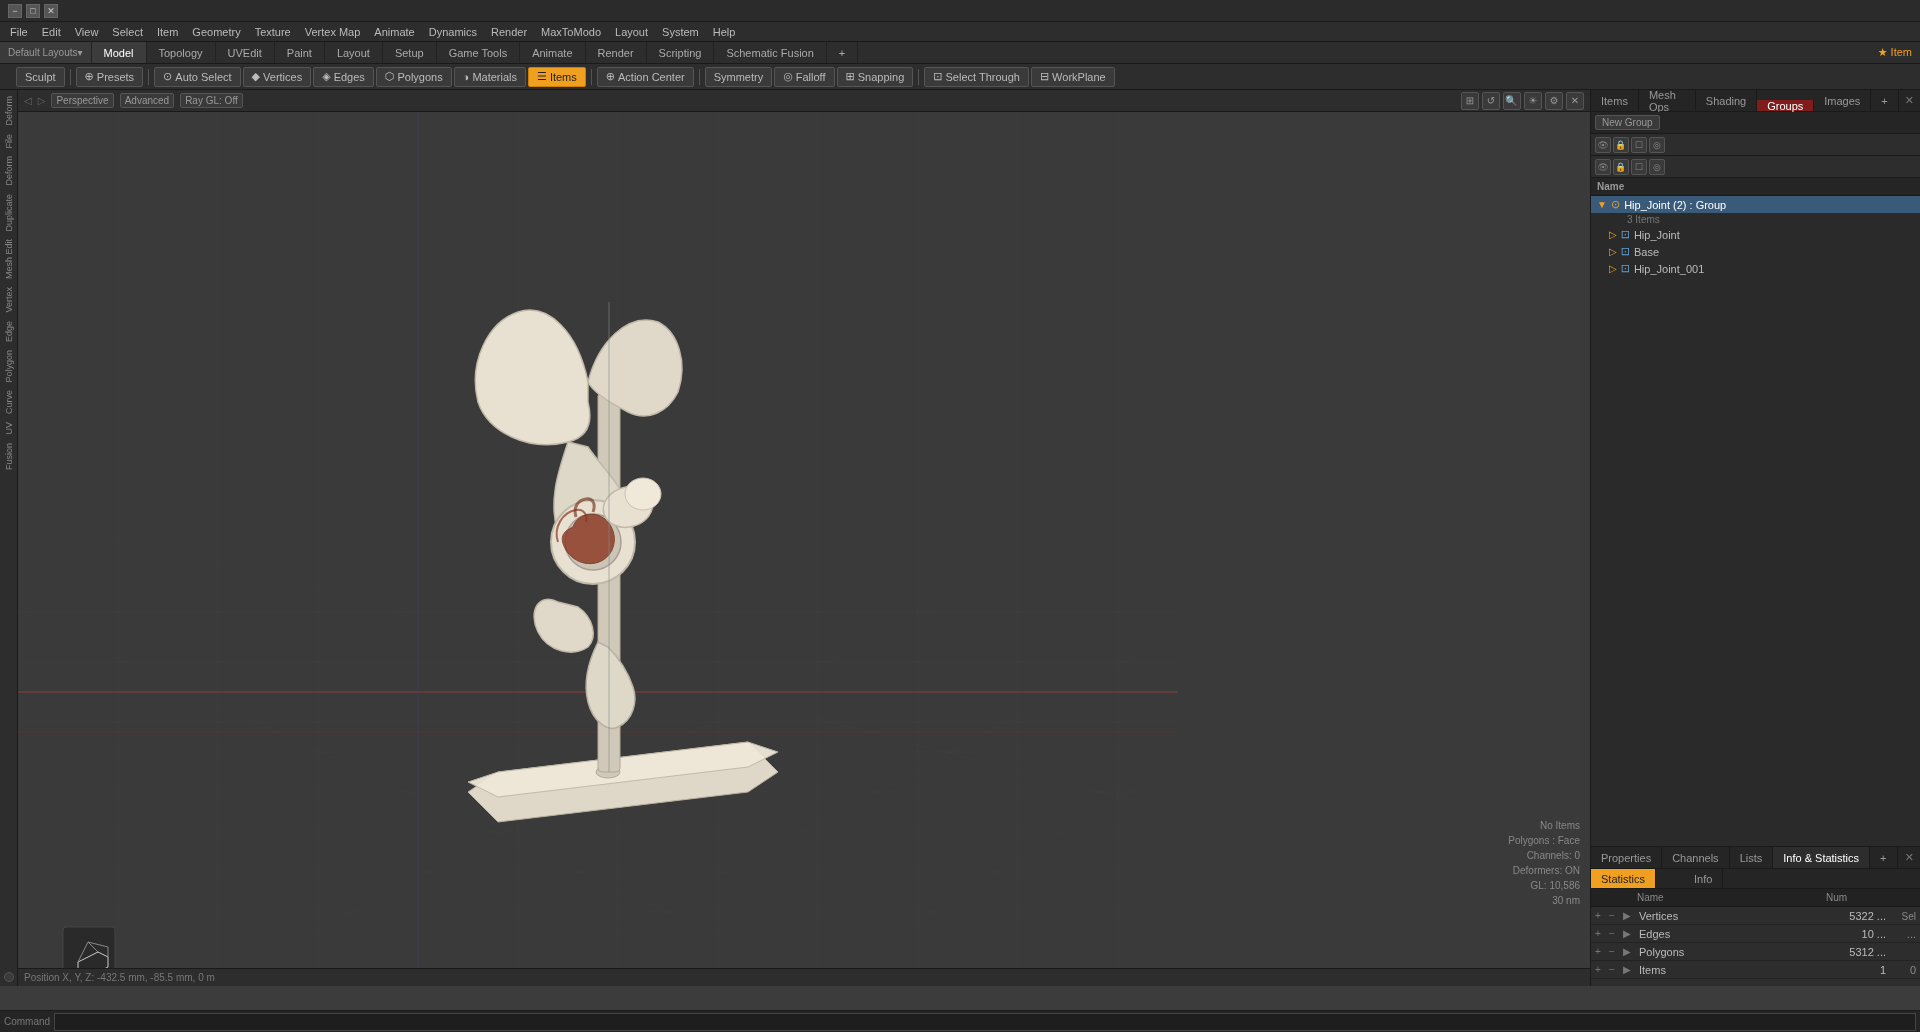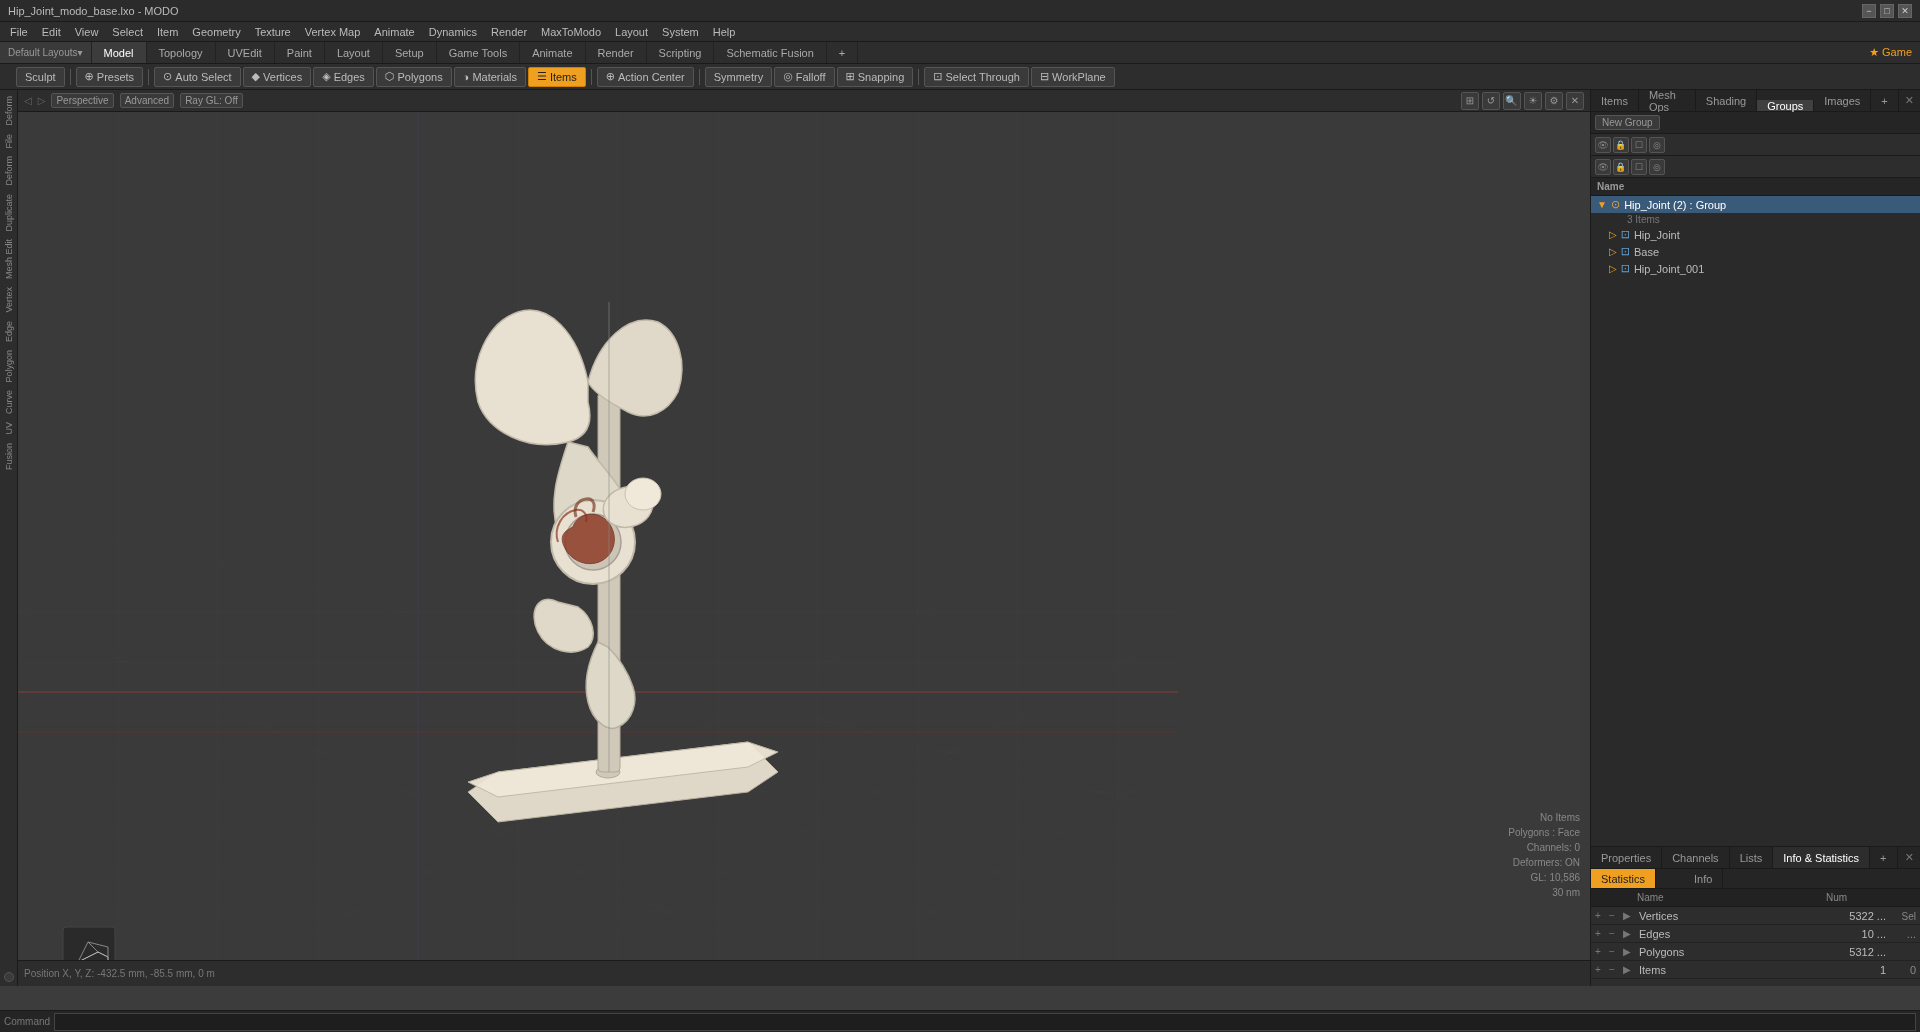--- a/index.html
+++ b/index.html
@@ -242,21 +242,21 @@
     }
     .panel-tab {
       padding: 2px 10px;
       cursor: pointer;
       font-size: 11px;
       color: #999;
       display: flex;
       align-items: center;
       border-right: 1px solid #1a1a1a;
     }
-    .panel-tab.active { background: #404040; color: #fff; margin-top: 10px; }
+    .panel-tab.active { background: #7f1d1d; color: #fff; margin-top: 10px; }
     .panel-close {
       margin-left: auto;
       padding: 2px 6px;
       color: #777;
       cursor: pointer;
       display: flex;
       align-items: center;
     }
 
     
@@ -468,35 +468,34 @@
       height: 18px;
     }
     #command-label {
       font-size: 10px;
       color: #777;
       margin-right: 4px;
     }
 
     
     #vp-bottom-status {
-      height: 26px;
+      height: 18px;
       background: #2d2d2d;
       display: flex;
       align-items: center;
       padding: 0 6px;
       border-top: 1px solid #1a1a1a;
       font-size: 10px;
       color: #777;
     }
   </style>
 </head>
 <body>
 
 <div id="title-bar">
-  <span class="title">Hip_Joint_modo_base.lxo - MODO</span>
   <div class="win-buttons">
     <div class="win-btn">−</div>
     <div class="win-btn">□</div>
     <div class="win-btn">✕</div>
   </div>
 </div>
 
 <div id="menu-bar">
   <span class="menu-item">File</span>
   <span class="menu-item">Edit</span>
@@ -524,21 +523,21 @@
   <div class="tab-item">UVEdit</div>
   <div class="tab-item">Paint</div>
   <div class="tab-item">Layout</div>
   <div class="tab-item">Setup</div>
   <div class="tab-item">Game Tools</div>
   <div class="tab-item">Animate</div>
   <div class="tab-item">Render</div>
   <div class="tab-item">Scripting</div>
   <div class="tab-item">Schematic Fusion</div>
   <div class="tab-item">+</div>
-  <div class="only-btn">★ Game</div>
+  <div class="only-btn">★ Item</div>
 </div>
 
 <div id="toolbar">
   <div class="toolbar-btn">Sculpt</div>
   <div class="toolbar-sep"></div>
   <div class="toolbar-btn">
     <span>⊕</span>
       <span>Presets</span>
   </div>
   <div class="toolbar-sep"></div>

